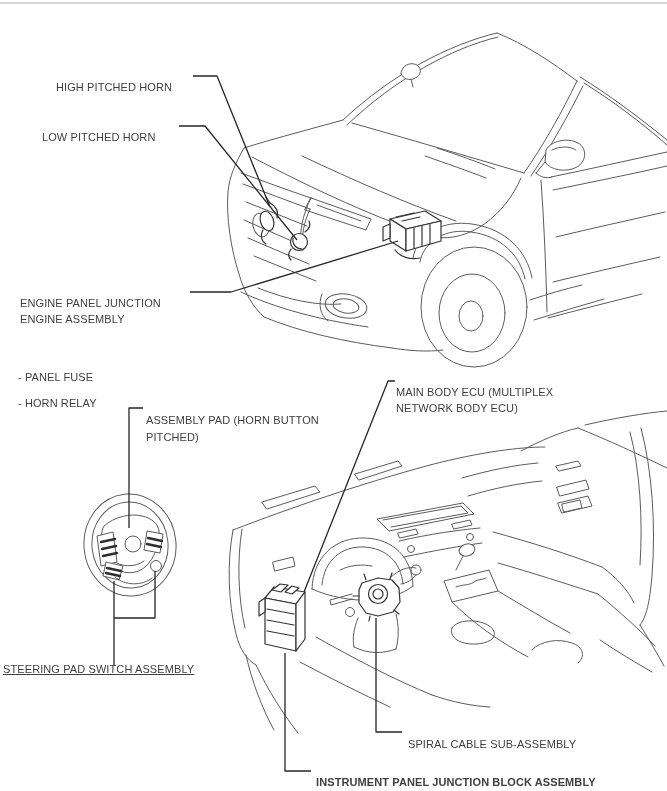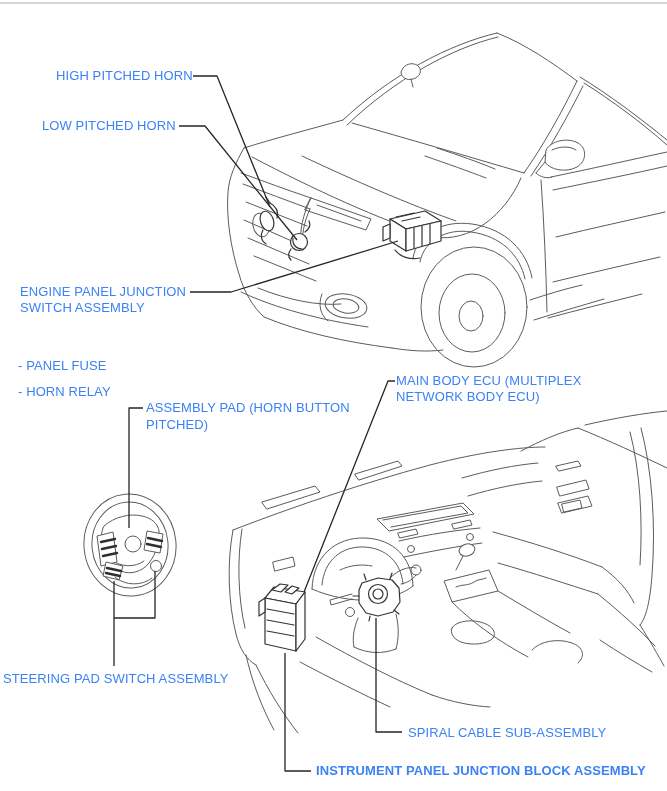--- a/index.html
+++ b/index.html
@@ -15,25 +15,26 @@
   .ln{stroke:#5c5c5c;stroke-width:1;fill:none;stroke-linecap:round;stroke-linejoin:round;}
   .lnf{stroke:#5c5c5c;stroke-width:1;fill:#ffffff;stroke-linejoin:round;}
   .cmp{stroke:#333333;stroke-width:1.2;fill:none;stroke-linecap:round;stroke-linejoin:round;}
   .cmpf{stroke:#333333;stroke-width:1.2;fill:#ffffff;stroke-linejoin:round;}
   .ridge{stroke:#2f2f2f;stroke-width:2.4;fill:none;stroke-linecap:round;}
   .leader{stroke:#262626;stroke-width:1.3;fill:none;stroke-linejoin:round;}
   .topline{stroke:#d6d6d6;stroke-width:2;fill:none;}
   
   .lbl{
     position:absolute;
-    font-size:13px;
+    font-size:11px;
     line-height:15.5px;
-    color:#3b82f6;
+    color:#404040;
     white-space:nowrap;
     letter-spacing:0.1px;
+    margin-top:12px;
   }
 </style>
 </head>
 <body>
 
 <div class="stage">
 
   <svg class="art" width="667" height="791" viewBox="0 0 667 791">
 
     <path class="topline" d="M0,3 L667,3"></path>
@@ -265,36 +266,36 @@
       <path class="leader" d="M285,653 L285,771 L311,771"></path>
     </g>
   </svg>
 
   <div class="lbl" style="left:56px;top:68px;">HIGH PITCHED HORN</div>
 
   <div class="lbl" style="left:42px;top:118px;">LOW PITCHED HORN</div>
 
   <div class="lbl" style="left:20px;top:284px;">
     <div>ENGINE PANEL JUNCTION</div>
-    <div>SWITCH ASSEMBLY</div>
+    <div>ENGINE ASSEMBLY</div>
   </div>
 
   <div class="lbl" style="left:18px;top:358px;">- PANEL FUSE</div>
 
   <div class="lbl" style="left:18px;top:384px;text-align:right;">- HORN RELAY</div>
 
   <div class="lbl" style="left:146px;top:400px;line-height:16.5px;">
     <div>ASSEMBLY PAD (HORN BUTTON</div>
     <div>PITCHED)</div>
   </div>
 
   <div class="lbl" style="left:396px;top:373px;">
     <div>MAIN BODY ECU (MULTIPLEX</div>
     <div>NETWORK BODY ECU)</div>
   </div>
 
-  <div class="lbl" style="left:3px;top:671px;">STEERING PAD SWITCH ASSEMBLY</div>
+  <div class="lbl" style="left:3px;top:650px;text-decoration:underline;">STEERING PAD SWITCH ASSEMBLY</div>
 
   <div class="lbl" style="left:408px;top:725px;">SPIRAL CABLE SUB-ASSEMBLY</div>
 
   <div class="lbl" style="left:316px;top:763px;font-weight:bold;">INSTRUMENT PANEL JUNCTION BLOCK ASSEMBLY</div>
 
 </div>
 
 </body></html>

